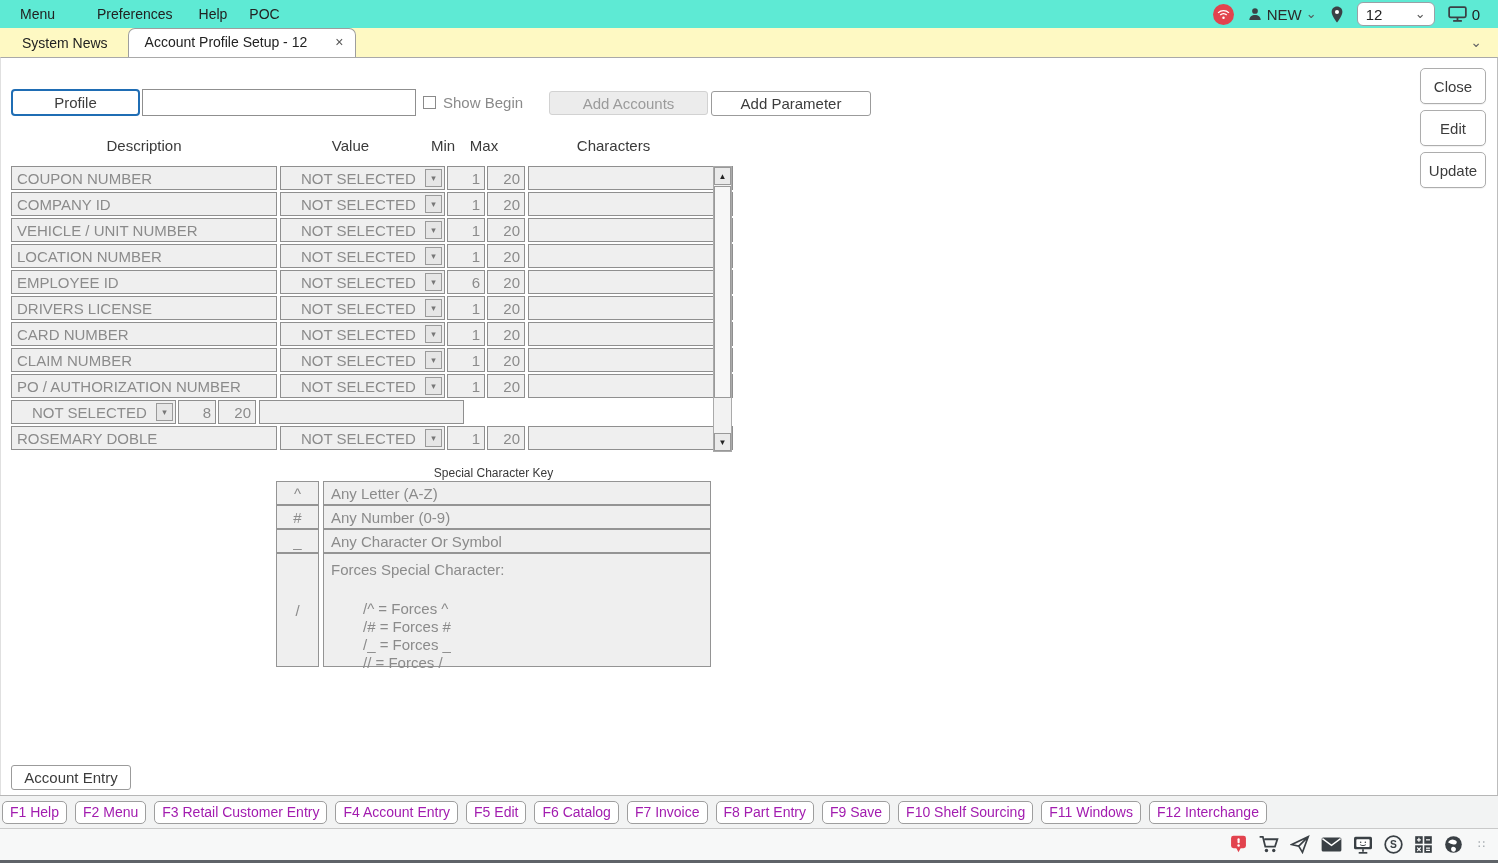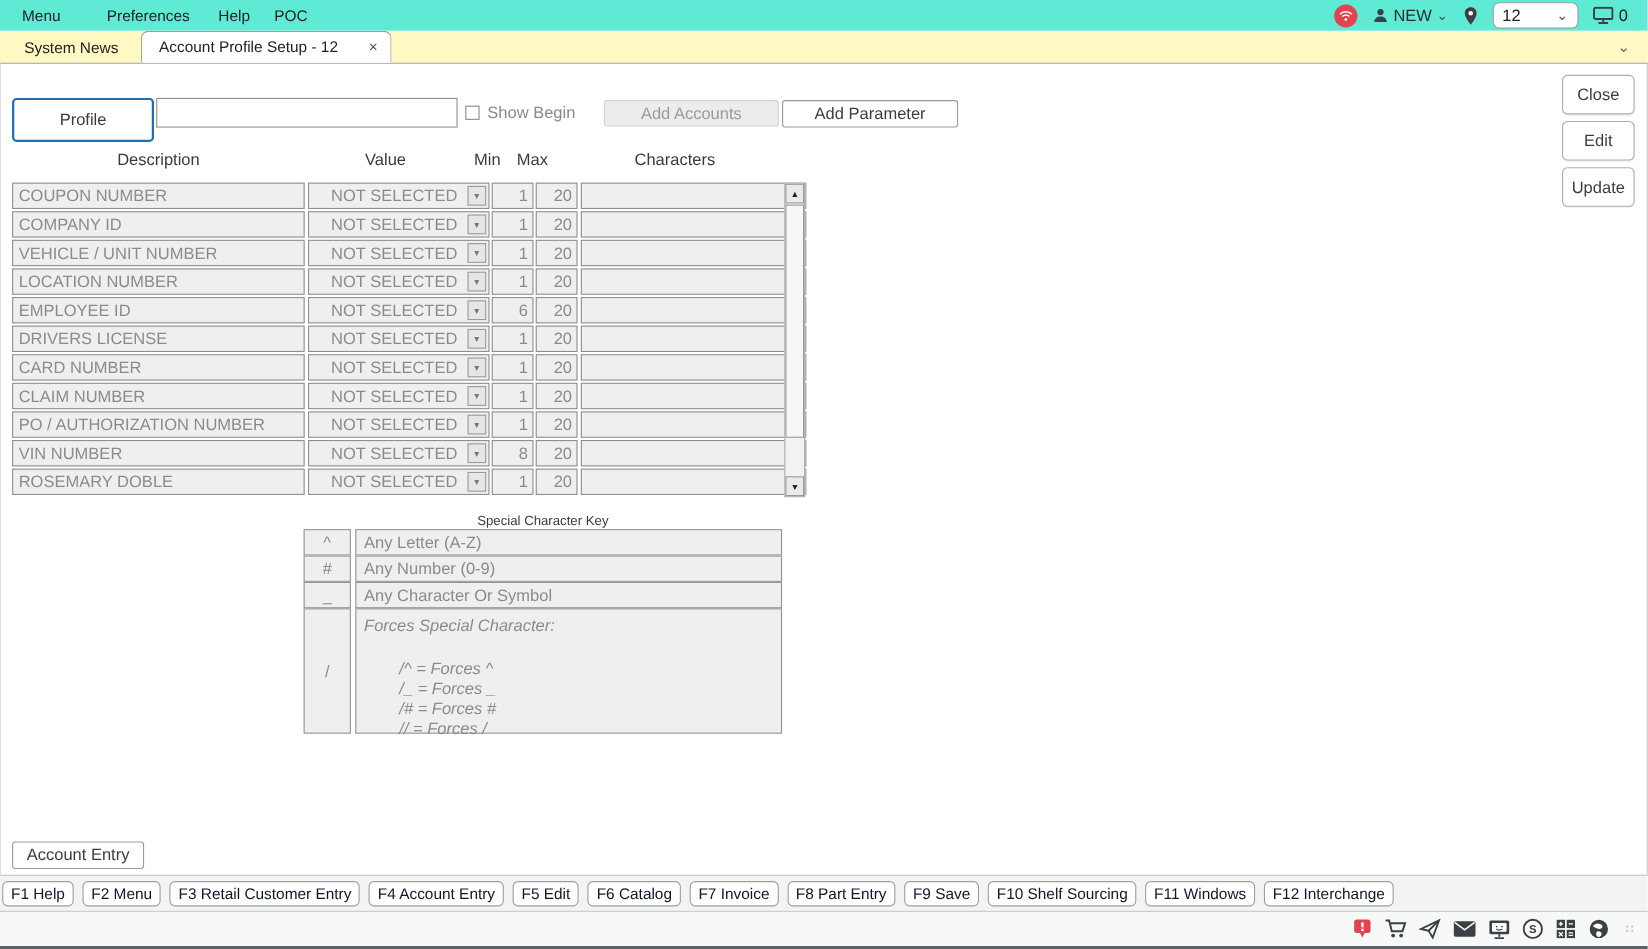--- a/index.html
+++ b/index.html
@@ -35,21 +35,21 @@
   
   .main-panel { position:relative; height:738px; background:#fff;
     border-top:1px solid #a9a9a9; border-right:1px solid #bdbdbd; border-left:1px solid #e0e0e0; }
   .abs { position:absolute; }
 
   .btn { background:#fff; border:1px solid #adadad; border-radius:4px; color:#3c3c3c;
     font-size:15px; display:flex; align-items:center; justify-content:center; cursor:pointer; }
   .btn.disabled { background:#ececec; border-color:#d2d2d2; color:#9b9b9b; }
   .side-btn { width:66px; height:36px; border-radius:5px; box-shadow:0 1px 1px rgba(0,0,0,.06); }
 
-  .profile-btn { left:10px; top:31px; width:129px; height:40px;
+  .profile-btn { left:10px; top:31px; width:129px; height:27px;
     border:2px solid #1f6db4; border-radius:4px; font-size:15px; }
   .profile-input { left:141px; top:31px; width:274px; height:27px;
     border:1px solid #8f8f8f; background:#fff; font-size:15px; padding:0 5px;
     font-family:"Liberation Sans", sans-serif; }
   .cbgrp { left:422px; top:36px; display:flex; align-items:center; gap:7px; }
   .cbx { width:13px; height:13px; border:1px solid #8a8a8a; background:#fff; }
   .cbl { font-size:15px; color:#8a8a8a; }
   .add-accounts { left:548px; top:33px; width:159px; height:24px; border-radius:3px; }
   .add-parameter { left:710px; top:33px; width:160px; height:25px; border-radius:3px; border-color:#9b9b9b; }
 
@@ -85,30 +85,30 @@
 
   
   .sck-title { top:408px; left:275px; width:435px; text-align:center; font-size:12px; color:#3a3a3a; }
   .sck { left:275px; top:423px; width:435px; font-size:15px; color:#8b8b8b; }
   .sck-row { display:flex; height:24px; margin-bottom:0; }
   .sck-sym { width:43px; background:#efefef; border:1px solid #949494; margin-right:4px;
     display:flex; align-items:center; justify-content:center; }
   .sck-desc { flex:1; background:#efefef; border:1px solid #949494; display:flex;
     align-items:center; padding-left:7px; }
   .sck-row.tall { height:114px; }
-  .sck-row.tall .sck-desc { display:block; padding-top:7px;font-style:italic; }
+  .sck-row.tall .sck-desc { display:block; padding-top:7px; }
   .forces-lines { margin-top:22px; padding-left:32px; line-height:18px; }
 
   .account-entry { left:10px; top:707px; width:120px; height:25px; border-radius:3px; border-color:#9b9b9b; }
 
   
   .fkeys { height:33px; background:#f2f3f3; border-top:1px solid #b6b6b6;
     display:flex; align-items:center; gap:8px; padding-left:2px; }
   .fkey { background:#fff; border:1px solid #9e9e9e; border-radius:5px; height:23px;
-    padding:0 7px; font-size:14px; color:#0f172a; display:flex; align-items:center; cursor:pointer; }
+    padding:0 7px; font-size:14px; color:#a21caf; display:flex; align-items:center; cursor:pointer; }
 
   
   .statusbar { height:35px; background:#f7f8f8; border-top:1px solid #c9c9c9;
     border-bottom:3px solid #5f6368; display:flex; align-items:center; }
   .sb-icons { margin-left:auto; display:flex; align-items:center; gap:11px; padding-right:12px; }
   .sb-icons svg { display:block; }
   .grip { color:#9aa0a6; font-size:11px; letter-spacing:1px; margin-left:4px; }
 </style>
 </head>
 <body>
@@ -278,21 +278,20 @@
         <div class="cell c-value">
           <span>NOT SELECTED</span>
           <span class="combo-btn">▾</span>
         </div>
         <div class="cell c-min">1</div>
         <div class="cell c-max">20</div>
         <div class="cell c-char"></div>
       </div>
 
       <div class="trow">
-        <div class="cell c-desc">VIN NUMBER</div>
         <div class="cell c-value">
           <span>NOT SELECTED</span>
           <span class="combo-btn">▾</span>
         </div>
         <div class="cell c-min">8</div>
         <div class="cell c-max">20</div>
         <div class="cell c-char"></div>
       </div>
 
       <div class="trow">
@@ -332,22 +331,22 @@
         <div class="sck-sym">_</div>
         <div class="sck-desc">Any Character Or Symbol</div>
       </div>
 
     <div class="sck-row tall">
       <div class="sck-sym">/</div>
       <div class="sck-desc">
         <div>Forces Special Character:</div>
         <div class="forces-lines">
           <div>/^ = Forces ^</div>
+          <div>/# = Forces #</div>
           <div>/_ = Forces _</div>
-          <div>/# = Forces #</div>
           <div>// = Forces /</div>
         </div>
       </div>
     </div>
   </div>
 
   <button class="btn abs account-entry">Account Entry</button>
 </div>
 
 <div class="fkeys">

